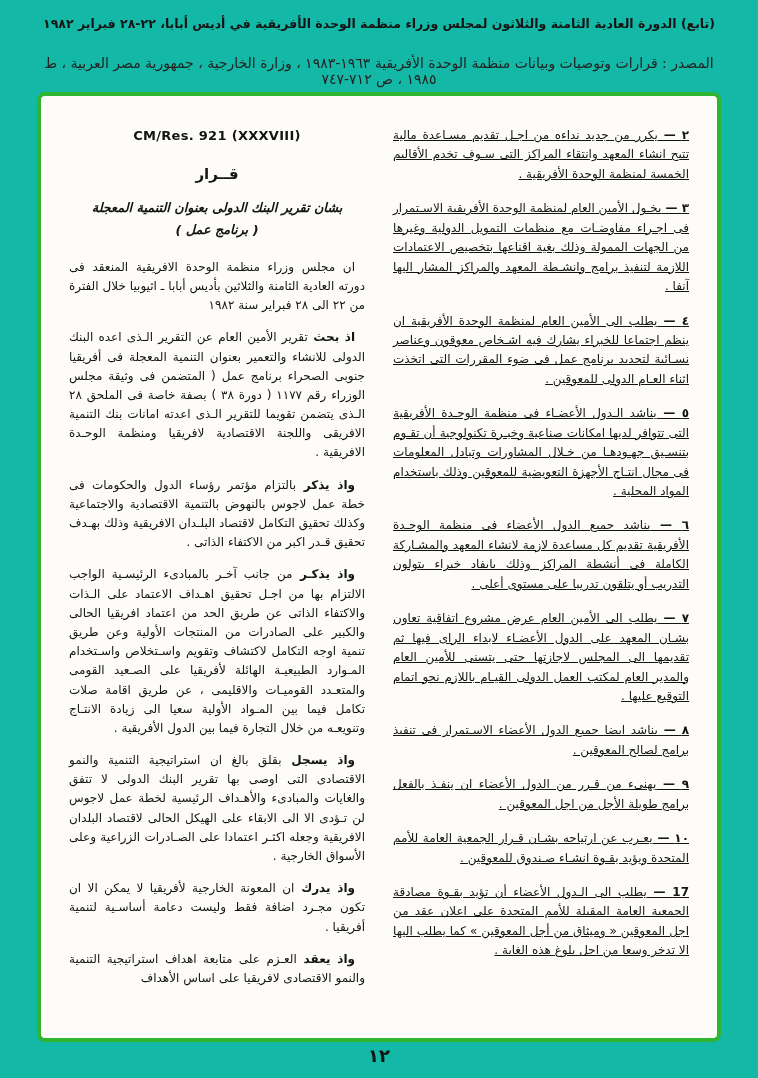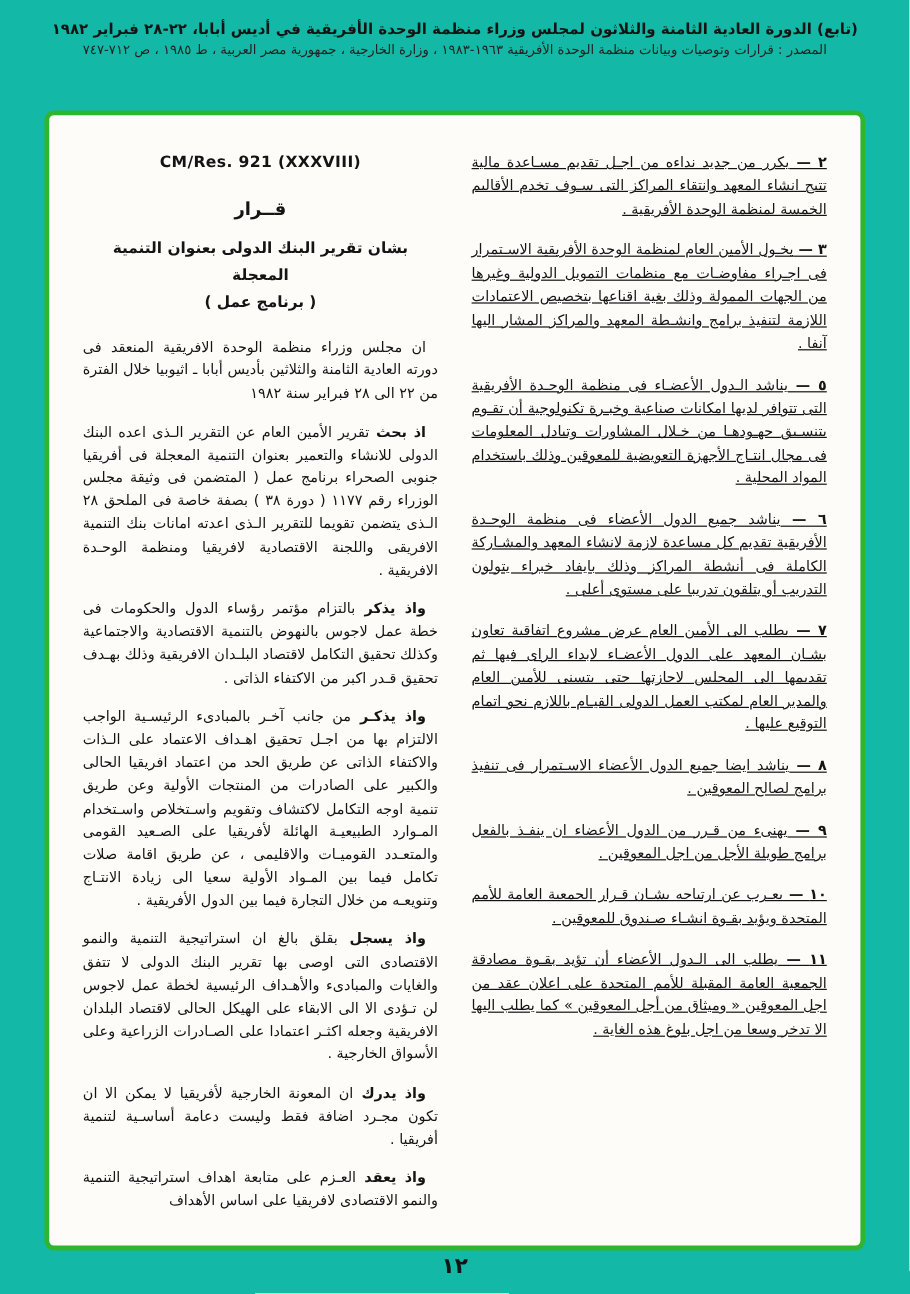--- a/index.html
+++ b/index.html
@@ -22,22 +22,22 @@
     padding-top: 16px;
     text-align: center;
   }
   .header-line1 {
     font-size: 12.5px;
     font-weight: 700;
     letter-spacing: 0.2px;
     padding: 0 20px;
   }
   .header-line2 {
-    font-size: 11px;
-    margin-top: 4px;
+    font-size: 14px;
+    margin-top: 24px;
     color: #222;
     padding: 0 30px;
   }
   .frame {
     position: absolute;
     top: 92px;
     left: 37px;
     width: 684px;
     height: 950px;
     box-sizing: border-box;
@@ -82,20 +82,21 @@
     font-weight: 700;
     font-size: 15px;
     margin: 15px 0 14px 0;
   }
   .res-subtitle {
     text-align: center;
     font-weight: 700;
     font-size: 12.8px;
     line-height: 1.75;
     margin: 0 0 16px 0;
+    font-style: italic;
   }
   .para {
     font-size: 12px;
     line-height: 1.6;
     text-align: justify;
     margin: 0 0 13px 0;
     text-indent: 10px;
   }
   .para .lead {
     font-weight: 700;
@@ -122,34 +123,35 @@
 
   <div class="frame" style="border-color: rgb(47, 181, 47);">
     <div class="columns">
 
       <div class="col">
 
           <p class="item"><span class="num">٢ — </span><span>يكرر من جديد نداءه من اجـل تقديم مسـاعدة مالية تتيح انشاء المعهد وانتقاء المراكز التى سـوف تخدم الأقاليم الخمسة لمنظمة الوحدة الأفريقية .</span></p>
 
           <p class="item"><span class="num">٣ — </span><span>يخـول الأمين العام لمنظمة الوحدة الأفريقية الاسـتمرار فى اجـراء مفاوضـات مع منظمات التمويل الدولية وغيرها من الجهات الممولة وذلك بغية اقناعها بتخصيص الاعتمادات اللازمة لتنفيذ برامج وانشـطة المعهد والمراكز المشار اليها آنفا .</span></p>
 
+          <p class="item"><span class="num">٤ — </span><span>يطلب الى الأمين العام لمنظمة الوحدة الأفريقية ان ينظم اجتماعا للخبراء يشارك فيه اشـخاص معوقون وعناصر نسـائية لتحديد برنامج عمل فى ضوء المقررات التى اتخذت اثناء العـام الدولى للمعوقين .</span></p>
 
           <p class="item"><span class="num">٥ — </span><span>يناشد الـدول الأعضـاء فى منظمة الوحـدة الأفريقية التى تتوافر لديها امكانات صناعية وخبـرة تكنولوجية أن تقـوم بتنسـيق جهـودهـا من خـلال المشاورات وتبادل المعلومات فى مجال انتـاج الأجهزة التعويضية للمعوقين وذلك باستخدام المواد المحلية .</span></p>
 
           <p class="item"><span class="num">٦ — </span><span>يناشد جميع الدول الأعضاء فى منظمة الوحـدة الأفريقية تقديم كل مساعدة لازمة لانشاء المعهد والمشـاركة الكاملة فى أنشطة المراكز وذلك بايفاد خبراء يتولون التدريب أو يتلقون تدريبا على مستوى أعلى .</span></p>
 
           <p class="item"><span class="num">٧ — </span><span>يطلب الى الأمين العام عرض مشروع اتفاقية تعاون بشـان المعهد على الدول الأعضـاء لابداء الراى فيها ثم تقديمها الى المجلس لاجازتها حتى يتسنى للأمين العام والمدير العام لمكتب العمل الدولى القيـام باللازم نحو اتمام التوقيع عليها .</span></p>
 
           <p class="item"><span class="num">٨ — </span><span>يناشد ايضا جميع الدول الأعضاء الاسـتمرار فى تنفيذ برامج لصالح المعوقين .</span></p>
 
           <p class="item"><span class="num">٩ — </span><span>يهنىء من قـرر من الدول الأعضاء ان ينفـذ بالفعل برامج طويلة الأجل من اجل المعوقين .</span></p>
 
           <p class="item"><span class="num">١٠ — </span><span>يعـرب عن ارتياحه بشـان قـرار الجمعية العامة للأمم المتحدة ويؤيد بقـوة انشـاء صـندوق للمعوقين .</span></p>
 
-          <p class="item"><span class="num">١١ — </span><span>يطلب الى الـدول الأعضاء أن تؤيد بقـوة مصادقة الجمعية العامة المقبلة للأمم المتحدة على اعلان عقد من اجل المعوقين « وميثاق من أجل المعوقين » كما يطلب اليها الا تدخر وسعا من اجل بلوغ هذه الغاية .</span></p>
+          <p class="item"><span class="num">17 — </span><span>يطلب الى الـدول الأعضاء أن تؤيد بقـوة مصادقة الجمعية العامة المقبلة للأمم المتحدة على اعلان عقد من اجل المعوقين « وميثاق من أجل المعوقين » كما يطلب اليها الا تدخر وسعا من اجل بلوغ هذه الغاية .</span></p>
         </div>
 
       <div class="col">
         <div class="ref">CM/Res. 921 (XXXVIII)</div>
         <div class="res-title">قــرار</div>
         <div class="res-subtitle">
 
             <div>بشان تقرير البنك الدولى بعنوان التنمية المعجلة</div>
 
 

